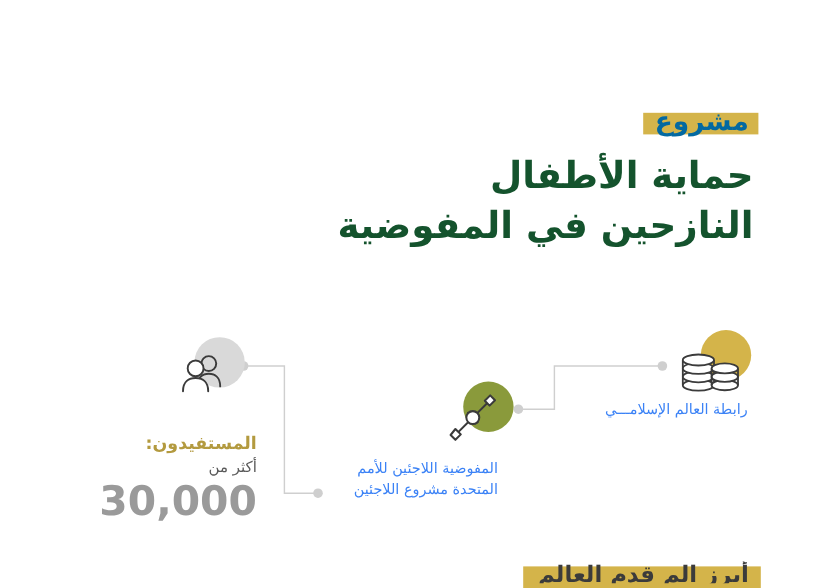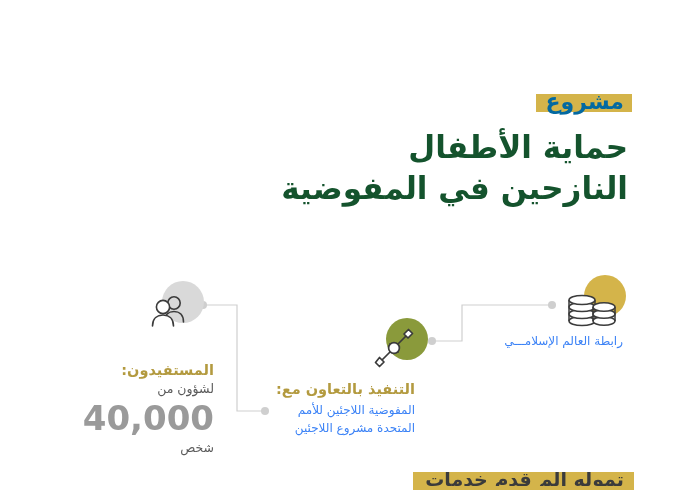--- a/index.html
+++ b/index.html
@@ -262,35 +262,33 @@
         <path d="M33,46 L33,39 M55,46 L55,39"></path>
         <ellipse cx="44" cy="39" rx="11" ry="4.2"></ellipse>
         <path d="M33,39 L33,32 M55,39 L55,32"></path>
         <ellipse cx="44" cy="32" rx="11" ry="4.2"></ellipse>
       </g>
     </svg>
   </div>
 
   <div class="node" id="node-beneficiaries">
     <div class="node-label">المستفيدون:</div>
-    <div class="small-above">لشؤون من</div>
-    <div class="big-number">40,000</div>
-    <div class="small-below">شخص</div>
+    <div class="small-above">أكثر من</div>
+    <div class="big-number">30,000</div>
   </div>
 
   <div class="node" id="node-implementation">
-    <div class="node-label">التنفيذ بالتعاون مع:</div>
     <div class="node-sub">المفوضية اللاجئين للأمم</div>
     <div class="node-sub" style="margin-top:0;">المتحدة مشروع اللاجئين</div>
   </div>
 
   <div class="node" id="node-funder">
     <div class="node-sub">رابطة العالم الإسلامـــي</div>
   </div>
 
   <div class="bottom-strip">
     <span class="bottom-highlight">
       <span class="hl-bg"></span>
-      <span class="bottom-text">تموله الم قدم خدمات</span>
+      <span class="bottom-text">أبرز الم قدم العالم</span>
     </span>
   </div>
 
 </div>
 
 </body></html>

